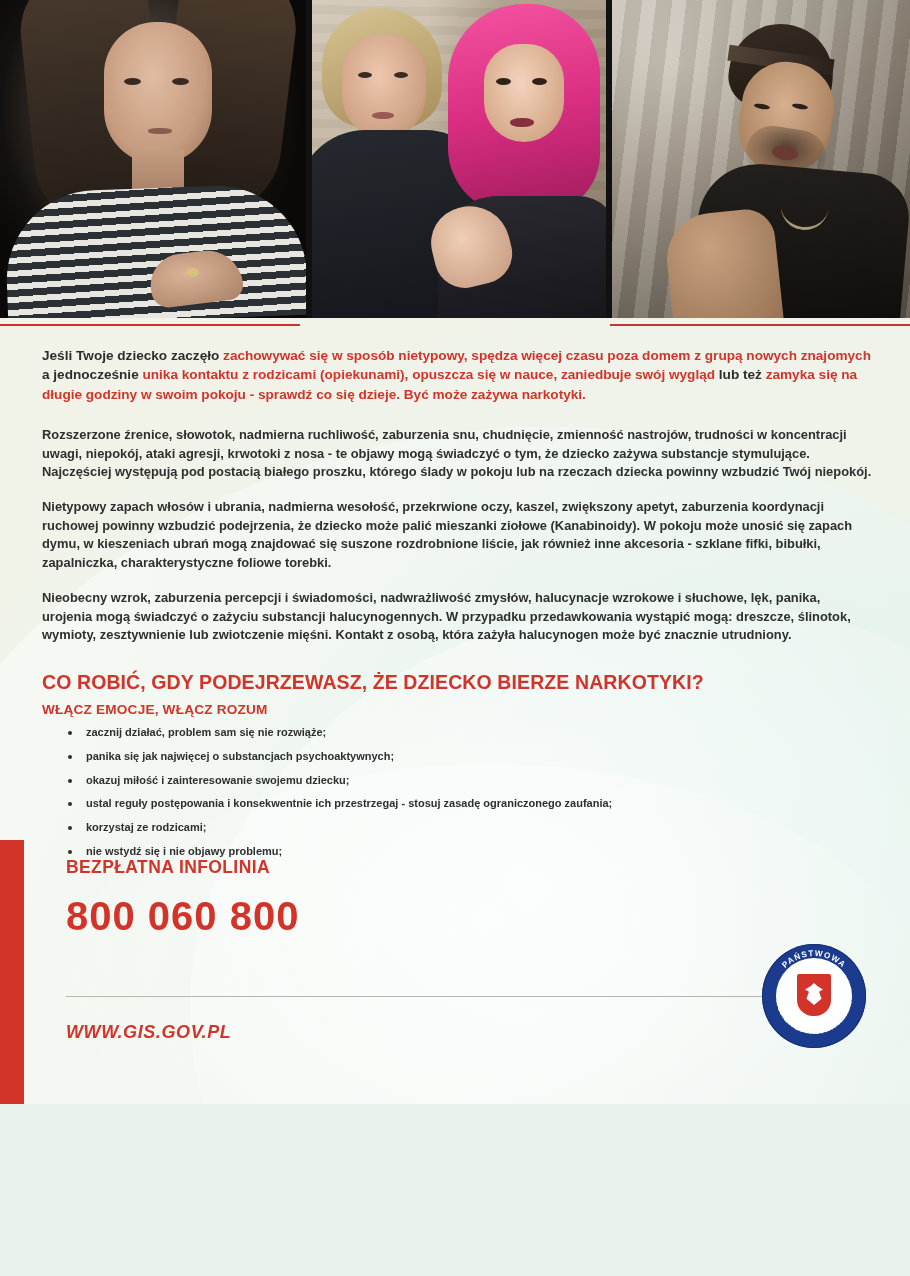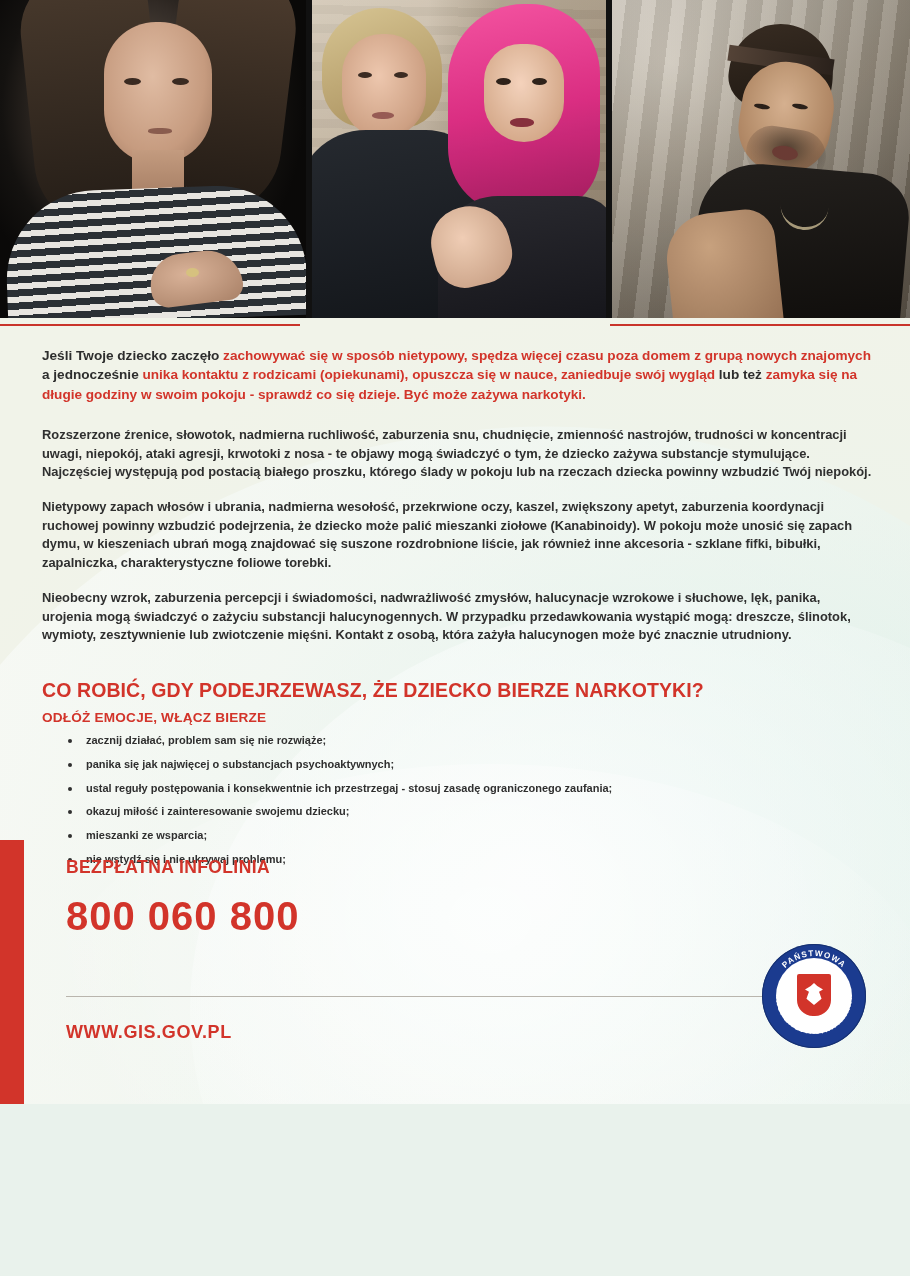--- a/index.html
+++ b/index.html
@@ -305,21 +305,21 @@
   .intro .hl { color: #d2342a; }
   .intro .pl { color: #2d2d2d; }
 
   h2.section {
     color: #d2342a;
     font-size: 19.5px;
     font-weight: bold;
     letter-spacing: 0.1px;
     margin: 0 0 8px 0;
   }
-  h2.section.second { margin-top: 34px; }
+  h2.section.second { margin-top: 26px; }
 
   p.body {
     font-size: 12.9px;
     line-height: 1.45;
     font-weight: bold;
     color: #2f2f2f;
     margin: 0 0 16px 0;
     max-width: 848px;
   }
 
@@ -391,20 +391,21 @@
     width: 770px; height: 1px;
     background: #b9b5ad;
   }
   .footer .www {
     position: absolute;
     left: 66px; top: 182px;
     color: #d2342a;
     font-size: 18px;
     font-weight: bold;
     letter-spacing: 0.6px;
+    font-style: italic;
   }
 
   
   .emblem {
     position: absolute;
     right: 44px; top: 104px;
     width: 104px; height: 104px;
   }
   .emblem .ring {
     position: absolute; inset: 0;
@@ -502,29 +503,29 @@
   <div class="content">
 
     <p class="intro"><span class="pl">Jeśli Twoje dziecko zaczęło </span><span class="hl">zachowywać się w sposób nietypowy, spędza więcej czasu poza domem z grupą nowych znajomych</span><span class="pl"> a jednocześnie </span><span class="hl">unika kontaktu z rodzicami (opiekunami), opuszcza się w nauce, zaniedbuje swój wygląd</span><span class="pl"> lub też </span><span class="hl">zamyka się na długie godziny w swoim pokoju - sprawdź co się dzieje. Być może zażywa narkotyki.</span></p>
 
 
     <p class="body">Rozszerzone źrenice, słowotok, nadmierna ruchliwość, zaburzenia snu, chudnięcie, zmienność nastrojów, trudności w koncentracji uwagi, niepokój, ataki agresji, krwotoki z nosa - te objawy mogą świadczyć o tym, że dziecko zażywa substancje stymulujące. Najczęściej występują pod postacią białego proszku, którego ślady w pokoju lub na rzeczach dziecka powinny wzbudzić Twój niepokój.</p>
     <p class="body">Nietypowy zapach włosów i ubrania, nadmierna wesołość, przekrwione oczy, kaszel, zwiększony apetyt, zaburzenia koordynacji ruchowej powinny wzbudzić podejrzenia, że dziecko może palić mieszanki ziołowe (Kanabinoidy). W pokoju może unosić się zapach dymu, w kieszeniach ubrań mogą znajdować się suszone rozdrobnione liście, jak również inne akcesoria - szklane fifki, bibułki, zapalniczka, charakterystyczne foliowe torebki.</p>
     <p class="body">Nieobecny wzrok, zaburzenia percepcji i świadomości, nadwrażliwość zmysłów, halucynacje wzrokowe i słuchowe, lęk, panika, urojenia mogą świadczyć o zażyciu substancji halucynogennych. W przypadku przedawkowania wystąpić mogą: dreszcze, ślinotok, wymioty, zesztywnienie lub zwiotczenie mięśni. Kontakt z osobą, która zażyła halucynogen może być znacznie utrudniony.</p>
 
     <h2 class="section second">CO ROBIĆ, GDY PODEJRZEWASZ, ŻE DZIECKO BIERZE NARKOTYKI?</h2>
-    <div class="subhead">ODŁÓŻ EMOCJE, WŁĄCZ BIERZE</div>
+    <div class="subhead">WŁĄCZ EMOCJE, WŁĄCZ ROZUM</div>
 
     <ul class="steps">
       <li>zacznij działać, problem sam się nie rozwiąże;</li>
       <li>panika się jak najwięcej o substancjach psychoaktywnych;</li>
+      <li>okazuj miłość i zainteresowanie swojemu dziecku;</li>
       <li>ustal reguły postępowania i konsekwentnie ich przestrzegaj - stosuj zasadę ograniczonego zaufania;</li>
-      <li>okazuj miłość i zainteresowanie swojemu dziecku;</li>
-      <li>mieszanki ze wsparcia;</li>
-      <li>nie wstydź się i nie ukrywaj problemu;</li>
+      <li>korzystaj ze rodzicami;</li>
+      <li>nie wstydź się i nie objawy problemu;</li>
     </ul>
   </div>
 
   <div class="footer">
     <div class="redbar"></div>
 
     <div class="ftxt">
       <div class="f-line1">BEZPŁATNA INFOLINIA</div>
       <div class="phone">800 060 800</div>
     </div>

